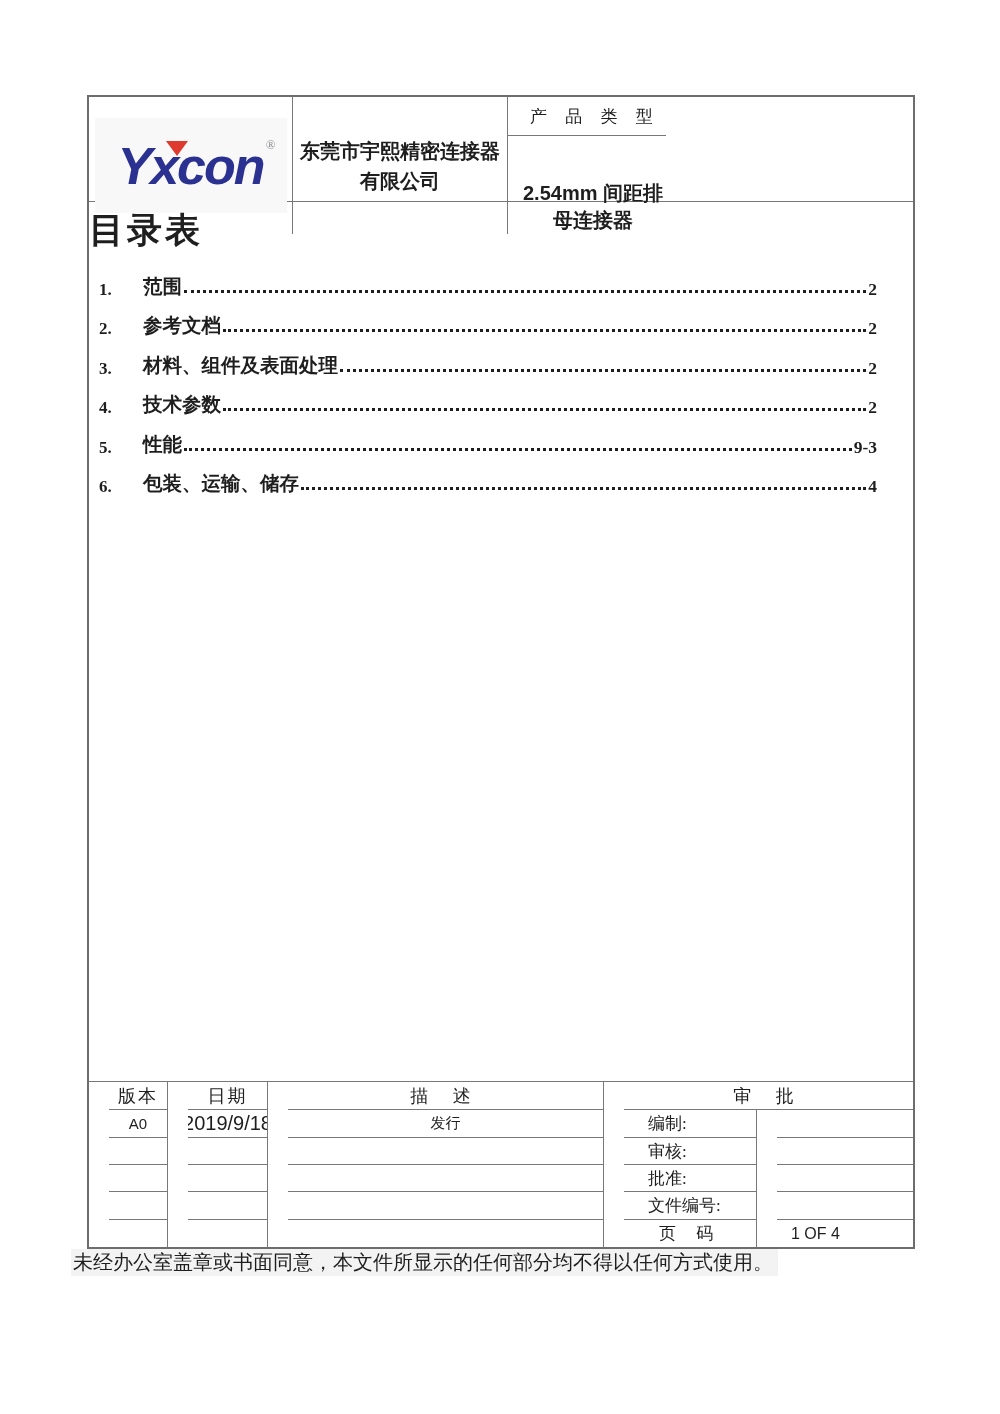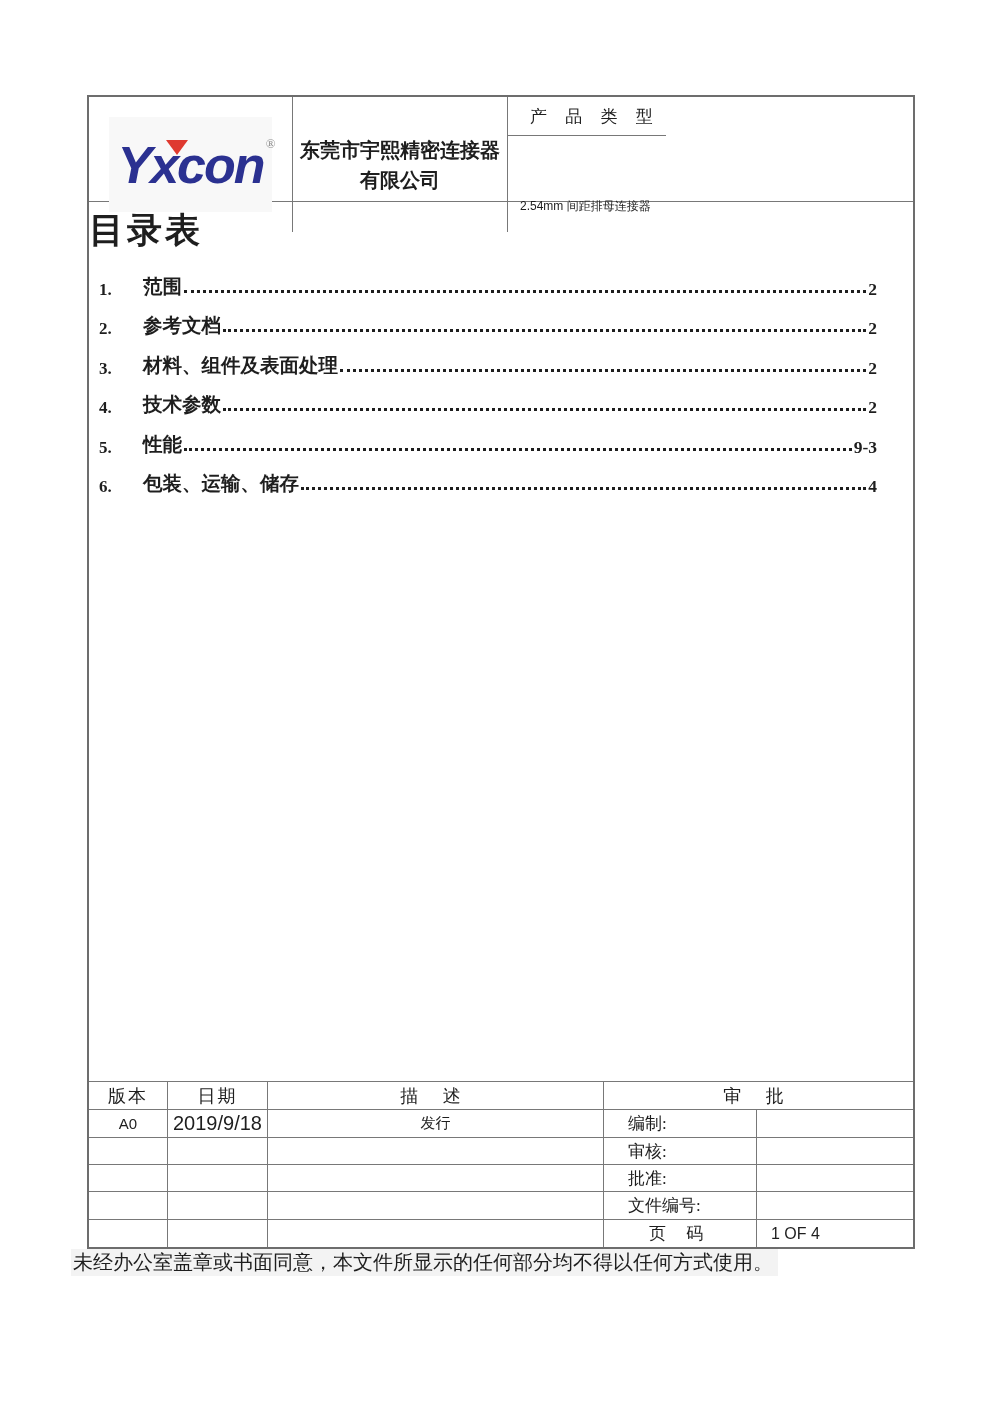--- a/index.html
+++ b/index.html
@@ -12,45 +12,45 @@
   *{box-sizing:border-box;margin:0;padding:0;}
   html,body{background:#fff;}
   body{font-family:"Liberation Serif","DejaVu Serif",serif;color:var(--ink);}
   .page{position:relative;width:1000px;height:1414px;background:#ffffff;overflow:hidden;}
   .doc{position:absolute;left:87px;top:95px;width:828px;border:2px solid var(--border-gray);background:#fff;}
 
   
   .hdr{display:grid;grid-template-columns:204px 215px 158px 1fr;height:105px;border-bottom:1.5px solid var(--line);}
   .hcell{border-right:1.5px solid var(--line);display:flex;align-items:center;justify-content:center;text-align:center;}
   .hcell:last-child{border-right:none;gap:44px;}
-  .logo-cell{padding:20px;}
+  .logo-cell{padding:4px;}
   .logo-box{width:192px;height:95px;background:#f8f8f8;display:flex;align-items:center;justify-content:center;}
   .logo-wrap{position:relative;display:inline-block;line-height:1;}
   .logo-text{font-family:"Liberation Sans","DejaVu Sans",sans-serif;font-style:italic;font-weight:bold;font-size:52px;letter-spacing:-2px;color:var(--logo-navy);}
   .logo-tri{position:absolute;left:49px;top:1px;width:0;height:0;border-left:11px solid transparent;border-right:11px solid transparent;border-top:15px solid var(--logo-red);}
   .logo-reg{position:absolute;right:-12px;top:-2px;font-style:normal;font-weight:normal;font-size:13px;color:#8f8f8f;}
   .company-cell{flex-direction:column;font-weight:bold;font-size:20px;line-height:1.5;}
   .doctype-cell{font-weight:bold;font-size:20px;letter-spacing:1px;}
   .product-cell{display:flex;flex-direction:column;align-items:stretch;justify-content:flex-start;padding:0;}
   .product-type{height:39px;border-bottom:1.5px solid var(--line);display:flex;align-items:center;padding-left:22px;font-size:17px;letter-spacing:7px;}
-  .product-name{flex:1;display:flex;align-items:center;padding-left:12px;font-family:"Liberation Sans","DejaVu Sans",sans-serif;font-weight:normal;font-size:12px;}
+  .product-name{flex:1;display:flex;align-items:center;padding-left:12px;font-family:"Liberation Sans","DejaVu Sans",sans-serif;font-weight:bold;font-size:20px;}
 
   
   .toc{height:879px;}
   .toc-title{text-align:left;padding-top:5px;font-size:35px;font-weight:bold;letter-spacing:3px;}
   .toc-list{margin-top:10px;}
   .toc-row{display:flex;align-items:flex-end;height:39.5px;padding:0 36px 4px 10px;}
   .toc-num{width:44px;font-weight:bold;font-size:17px;}
   .toc-item-title{font-weight:bold;font-size:19.5px;white-space:nowrap;}
   .toc-leader{flex:1;border-bottom:3.2px dotted #1e1e1e;margin:0 2px 7px 2px;}
   .toc-page{font-weight:bold;font-size:17.5px;}
 
   
   .rev{display:grid;grid-template-columns:79px 100px 336px 153px 1fr;grid-template-rows:28px 28px 27px 27px 28px 27px;border-top:1.5px solid var(--line);}
-  .rc{border-right:1.5px solid var(--line);border-bottom:1.5px solid var(--line);display:flex;align-items:center;justify-content:center;font-size:17px;overflow:hidden;}
+  .rc{border-right:1.5px solid var(--line);border-bottom:1.5px solid var(--line);display:flex;align-items:center;justify-content:center;font-size:17px;overflow:hidden;margin-left:20px;}
   .rc.colspan2{grid-column:4 / 6;}
   .rc.last-col{border-right:none;}
   .rc.last-row{border-bottom:none;}
   .rc.hd{font-size:18px;letter-spacing:2px;}
   .rc.hd.spread{letter-spacing:10px;}
   .rc.label{justify-content:flex-start;padding-left:24px;}
   .rc.label.centered{justify-content:center;padding-left:0;letter-spacing:8px;}
   .rc.sans{font-family:"Liberation Sans","DejaVu Sans",sans-serif;}
   .rc.ver{font-size:15px;}
   .rc.date{font-size:20px;}

